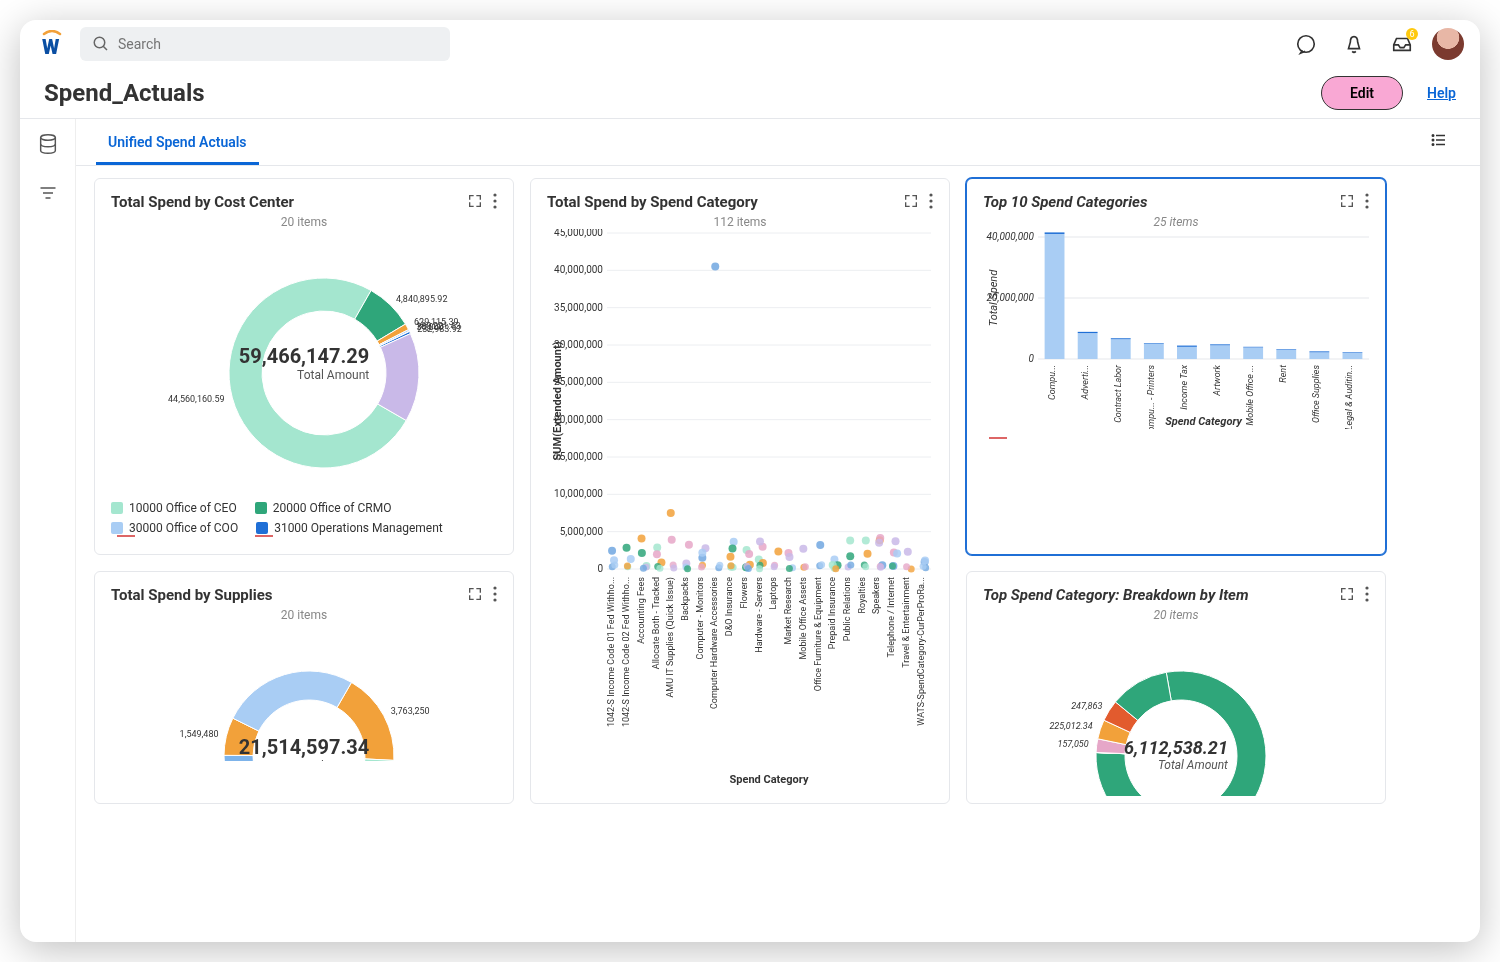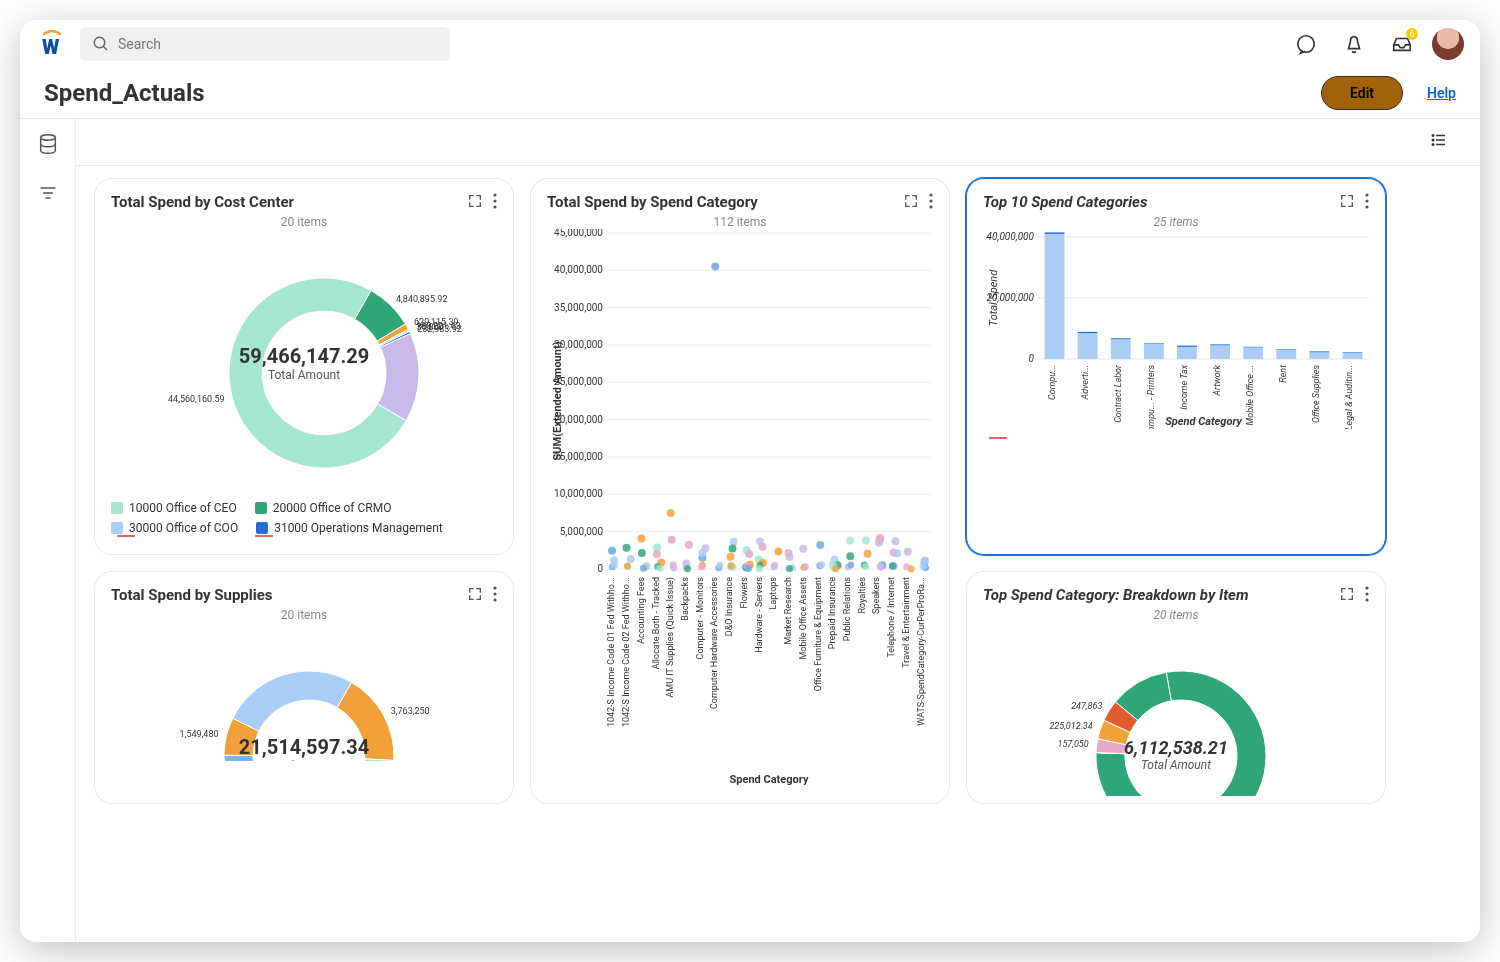--- a/index.html
+++ b/index.html
@@ -10,40 +10,40 @@
 .searchbox { flex: 0 0 370px; background: #eef0f2; border-radius: 6px; display: flex; align-items: center; padding: 8px 12px; gap: 8px; color: #555; }
 .searchbox input { border: none; background: transparent; outline: none; font-size: 14px; flex: 1; color: #333; }
 .topbar-spacer { flex: 1; }
 .topbar-icon { width: 36px; height: 36px; display:flex; align-items:center; justify-content:center; cursor:pointer; position:relative; }
 .topbar-icon svg { stroke:#333; }
 .badge { position:absolute; top:2px; right:2px; background:#fec90f; color:#fff; font-size:9px; min-width:12px; height:12px; border-radius:6px; display:flex; align-items:center; justify-content:center; padding:0 3px;}
 .avatar { width:32px; height:32px; border-radius:50%; background: radial-gradient(circle at 50% 30%, #e8b7a6 0 40%, #7b3a2f 42% 100%); }
 .pageheader { display:flex; align-items:center; padding: 8px 24px; gap: 12px; }
 .pageheader h1 { font-size: 24px; font-weight: 700; color:#333; }
 .pageheader-spacer { flex:1; }
-.btn-outline { border:1px solid #333; background:#a16207; border-radius: 20px; padding:8px 28px; font-size:14px; font-weight:600; cursor:pointer; }
+.btn-outline { border:1px solid #333; background:#f9a8d4; border-radius: 20px; padding:8px 28px; font-size:14px; font-weight:600; cursor:pointer; }
 .help-link { color:#0a66d6; text-decoration:underline; font-size:14px; font-weight:600; margin-left:12px; }
 .main-row { display:flex; flex:1; min-height:0; border-top:1px solid #e5e7eb; }
 .side-rail { width:56px; display:flex; flex-direction:column; align-items:center; padding-top:14px; gap:24px; border-right:1px solid #eee; }
 .side-rail svg { stroke:#555; }
 .content { flex:1; display:flex; flex-direction:column; min-width:0; }
 .tabbar { display:flex; align-items:center; padding: 0 20px; border-bottom:1px solid #e5e7eb; }
 .tab { padding: 14px 12px 12px; font-size:14px; color:#0a66d6; font-weight:600; border-bottom:3px solid #0a66d6; }
 .tabbar-spacer { flex:1; }
 .list-toggle { padding:12px; cursor:pointer; }
 .dash { padding: 12px 18px; display:grid; grid-template-columns: 420px 420px 420px; grid-auto-rows: min-content; gap: 16px; overflow:hidden; }
-.card { background:#fff; border:1px solid #e5e7eb; border-radius:18px; padding: 14px 16px 10px; position:relative; }
+.card { background:#fff; border:1px solid #e5e7eb; border-radius:6px; padding: 14px 16px 10px; position:relative; }
 .card.selected { border:1px solid #1f6fd6; box-shadow: 0 0 0 1px #1f6fd6; font-style: italic; }
 .card-head { display:flex; align-items:flex-start; }
 .card-title { font-size:15px; font-weight:700; color:#333; }
 .card-head-spacer { flex:1; }
 .card-actions { display:flex; align-items:center; gap:10px; }
 .card-items { font-size:12px; color:#888; text-align:center; margin-top:2px; }
 .donut-wrap { position:relative; width:100%; display:flex; justify-content:center; margin-top:4px; }
-.donut-center { position:absolute; top:50%; left:50%; transform:translate(-50%,-50%); text-align:center; }
+.donut-center { position:absolute; top:50%; left:50%; transform:translate(-50%,-50%); text-align:right; }
 .donut-total { font-size:20px; font-weight:700; color:#333; }
 .donut-sub { font-size:12px; color:#555; }
 .legend { display:flex; flex-wrap:wrap; gap: 6px 18px; margin-top:8px; font-size:12px; color:#333; }
 .legend-item { display:flex; align-items:center; gap:6px; }
 .swatch { width:12px; height:12px; border-radius:2px; }
 .cat-label { font-size:9px; fill:#333; }
 .axis { font-size:10px; fill:#333; }
 .axis-title { font-size:11px; fill:#333; }
 .more-line { display:flex; gap:120px; padding: 0 6px; }
 .more-dash { width:18px; height:2px; background:#d66; }
@@ -114,20 +114,21 @@
       <div>
         <svg width="20" height="20" viewBox="0 0 24 24" fill="none" stroke-width="1.8">
             <line x1="3" y1="6" x2="21" y2="6"></line>
             <line x1="6" y1="12" x2="18" y2="12"></line>
             <line x1="9" y1="18" x2="15" y2="18"></line>
           </svg>
       </div>
     </div>
     <div class="content">
       <div class="tabbar">
+        <div class="tab">Unified Spend Actuals</div>
         <div class="tabbar-spacer"></div>
         <div class="list-toggle">
           <svg width="18" height="18" viewBox="0 0 24 24" fill="none" stroke="#333" stroke-width="2">
               <circle cx="4" cy="6" r="1"></circle>
               <line x1="8" y1="6" x2="20" y2="6"></line>
               <circle cx="4" cy="12" r="1"></circle>
               <line x1="8" y1="12" x2="20" y2="12"></line>
               <circle cx="4" cy="18" r="1"></circle>
               <line x1="8" y1="18" x2="20" y2="18"></line>
             </svg>

